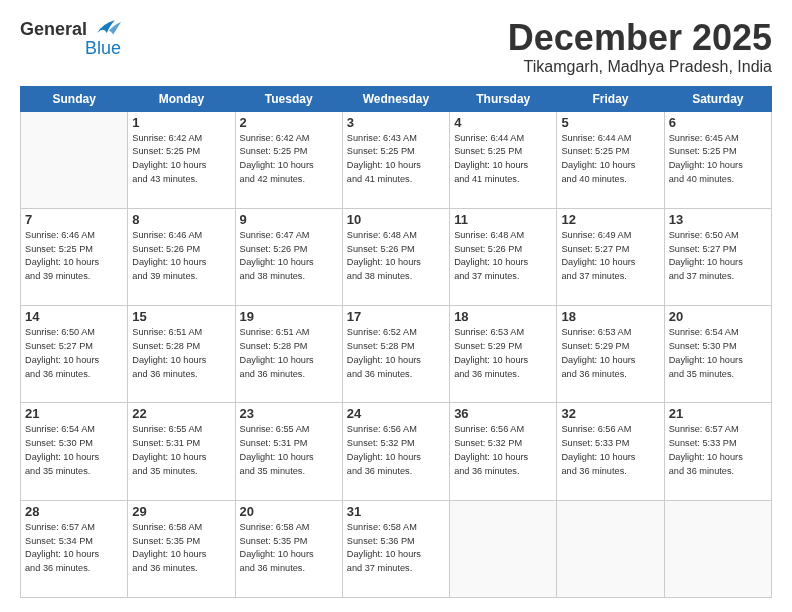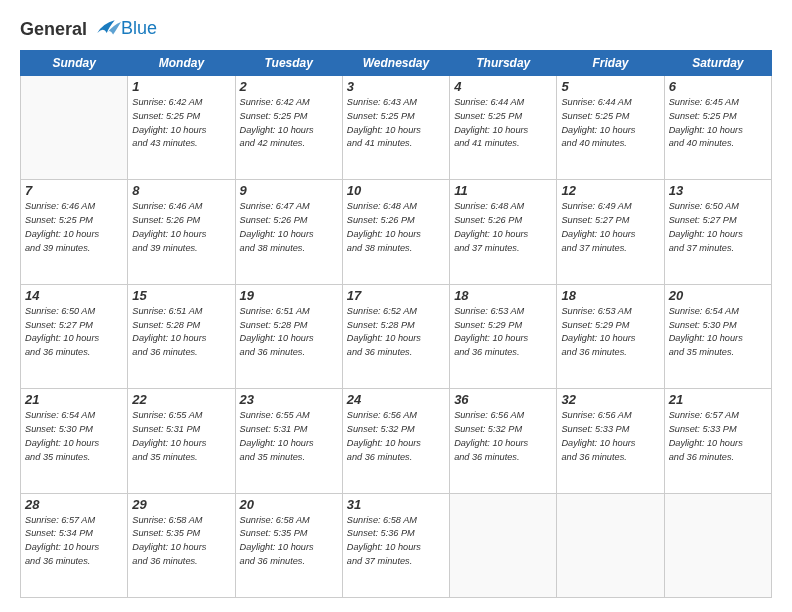--- a/index.html
+++ b/index.html
@@ -18,22 +18,22 @@
       flex-direction: column;
     }
     .header {
       display: flex;
       justify-content: space-between;
       align-items: flex-start;
       margin-bottom: 10px;
     }
     .logo {
       display: flex;
-      flex-direction: row;
-      align-items: center;
+      flex-direction: column;
+      align-items: flex-end;
     }
     .logo-bird {
       width: 30px;
       height: 22px;
       margin-left: 4px;
     }
     .logo-row {
       display: flex;
       align-items: center;
     }
@@ -49,21 +49,20 @@
     .cal-subtitle {
       font-size: 16px;
       color: #333;
     }
     .calendar {
       flex: 1;
       border: 1px solid #ccc;
       border-collapse: collapse;
       width: 100%;
       table-layout: fixed;
-      font-style: italic;
     }
     .calendar th {
       background: #2a6db5;
       color: #fff;
       font-size: 12px;
       font-weight: bold;
       text-align: center;
       padding: 5px 2px;
       border: 1px solid #2a6db5;
     }
@@ -103,20 +102,24 @@
   <div class="header">
     <div class="logo">
       <div class="logo-row">
         <span style="font-size:18px;font-weight:bold;color:#333;">General</span>
         <svg class="logo-bird" viewBox="0 0 38 26" fill="none" xmlns="http://www.w3.org/2000/svg">
           <path d="M8 18 Q15 6 30 2 Q22 12 20 18 Q16 10 8 18Z" fill="#1a7bbf"></path>
           <path d="M20 18 Q28 8 38 4 Q32 14 28 20 Q24 12 20 18Z" fill="#1a7bbf" opacity="0.7"></path>
         </svg>
       </div>
       <span style="font-size:18px;font-weight:normal;color:#1a7bbf;margin-top:-2px;">Blue</span>
+    </div>
+    <div class="title-block">
+      <div class="cal-title">December 2025</div>
+      <div class="cal-subtitle">Tikamgarh, Madhya Pradesh, India</div>
     </div>
   </div>
 
   <table class="calendar">
     <thead>
       <tr>
         <th>Sunday</th>
         <th>Monday</th>
         <th>Tuesday</th>
         <th>Wednesday</th>

